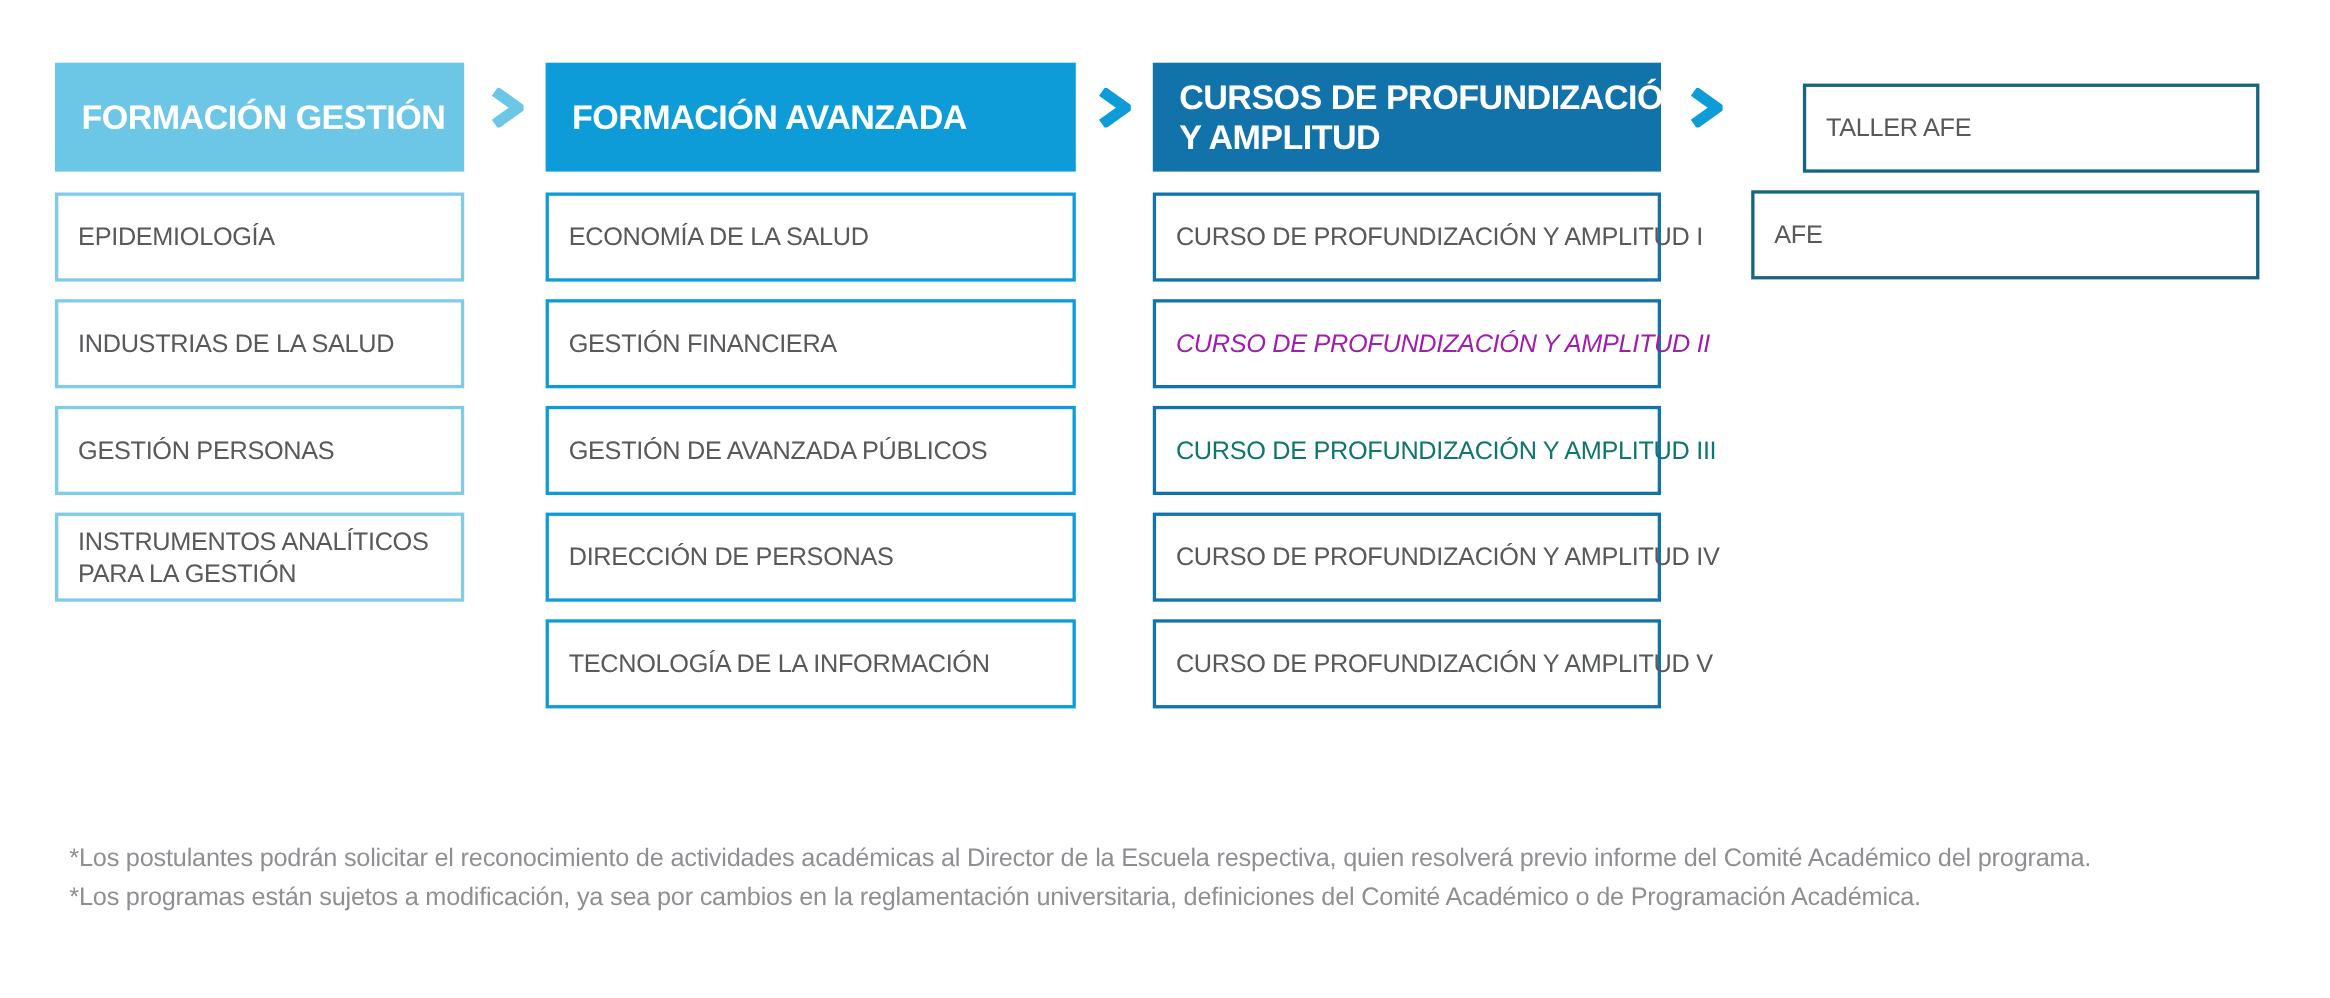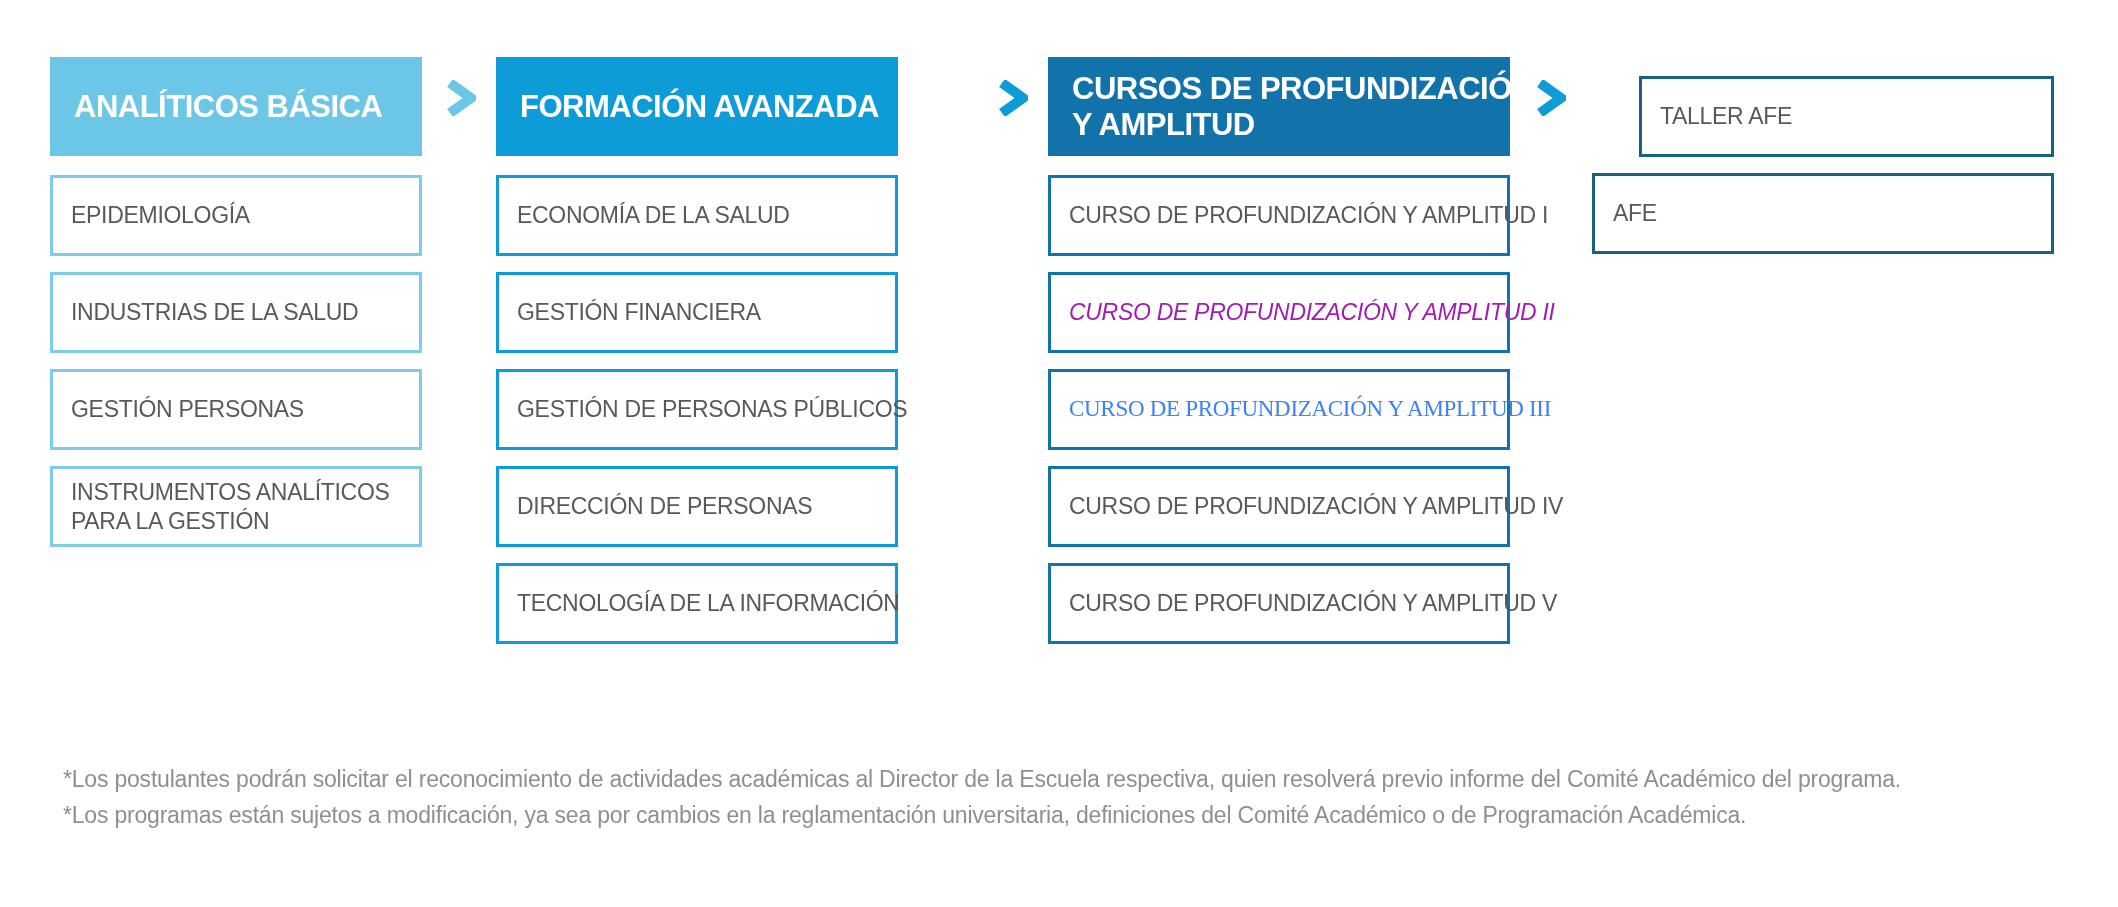--- a/index.html
+++ b/index.html
@@ -5,21 +5,21 @@
   html,body{margin:0;padding:0;background:#ffffff;}
   .canvas{
     position:relative;
     width:2118px;height:907px;
     background:#ffffff;
     font-family:"Liberation Sans", sans-serif;
     overflow:hidden;
   }
   .col{position:absolute;top:57px;}
   .col-1{left:50px;width:372px;}
-  .col-2{left:496px;width:402px;}
+  .col-2{left:496px;width:482px;}
   .col-3{left:1048px;width:462px;}
   .col-4{left:1592px;width:462px;}
 
   .col-header{
     box-sizing:border-box;
     height:99px;
     display:flex;align-items:center;
     padding:0 24px;
     color:#ffffff;
     font-weight:bold;
@@ -57,48 +57,48 @@
     white-space:nowrap;
   }
   .footnotes p{margin:0;}
 </style>
 </head>
 <body>
 
 <div class="canvas">
 
   <section class="col col-1">
-    <header class="col-header" style="background: rgb(108, 198, 230); color: rgb(255, 255, 255);">ANALÍTICOS BÁSICA</header>
+    <header class="col-header" style="background: rgb(108, 198, 230); color: rgb(255, 255, 255);">FORMACIÓN GESTIÓN</header>
     <div class="col-items">
         <div class="item" style="border-color: rgb(127, 204, 234); color: rgb(88, 89, 91);">EPIDEMIOLOGÍA</div>
         <div class="item" style="border-color: rgb(127, 204, 234); color: rgb(88, 89, 91);">INDUSTRIAS DE LA SALUD</div>
         <div class="item" style="border-color: rgb(127, 204, 234); color: rgb(88, 89, 91);">GESTIÓN PERSONAS</div>
         <div class="item" style="border-color: rgb(127, 204, 234); color: rgb(88, 89, 91);">INSTRUMENTOS ANALÍTICOS
 PARA LA GESTIÓN</div>
       </div>
   </section>
 
   <section class="col col-2">
     <header class="col-header" style="background: rgb(14, 156, 217); color: rgb(255, 255, 255);">FORMACIÓN AVANZADA</header>
     <div class="col-items">
         <div class="item" style="border-color: rgb(14, 156, 217); color: rgb(88, 89, 91);">ECONOMÍA DE LA SALUD</div>
         <div class="item" style="border-color: rgb(14, 156, 217); color: rgb(88, 89, 91);">GESTIÓN FINANCIERA</div>
-        <div class="item" style="border-color: rgb(14, 156, 217); color: rgb(88, 89, 91);">GESTIÓN DE PERSONAS PÚBLICOS</div>
+        <div class="item" style="border-color: rgb(14, 156, 217); color: rgb(88, 89, 91);">GESTIÓN DE AVANZADA PÚBLICOS</div>
         <div class="item" style="border-color: rgb(14, 156, 217); color: rgb(88, 89, 91);">DIRECCIÓN DE PERSONAS</div>
         <div class="item" style="border-color: rgb(14, 156, 217); color: rgb(88, 89, 91);">TECNOLOGÍA DE LA INFORMACIÓN</div>
       </div>
   </section>
 
   <section class="col col-3">
     <header class="col-header" style="background: rgb(17, 115, 169); color: rgb(255, 255, 255);">CURSOS DE PROFUNDIZACIÓN
 Y AMPLITUD</header>
     <div class="col-items">
         <div class="item" style="border-color: rgb(17, 115, 169); color: rgb(88, 89, 91);">CURSO DE PROFUNDIZACIÓN Y AMPLITUD I</div>
         <div class="item" style="border-color: rgb(17, 115, 169); color: #a21caf; font-style: italic;">CURSO DE PROFUNDIZACIÓN Y AMPLITUD II</div>
-        <div class="item" style="border-color: rgb(17, 115, 169); color: #3b82f6; font-family: Liberation Serif, serif;">CURSO DE PROFUNDIZACIÓN Y AMPLITUD III</div>
+        <div class="item" style="border-color: rgb(17, 115, 169); color: #0f766e;">CURSO DE PROFUNDIZACIÓN Y AMPLITUD III</div>
         <div class="item" style="border-color: rgb(17, 115, 169); color: rgb(88, 89, 91);">CURSO DE PROFUNDIZACIÓN Y AMPLITUD IV</div>
         <div class="item" style="border-color: rgb(17, 115, 169); color: rgb(88, 89, 91);">CURSO DE PROFUNDIZACIÓN Y AMPLITUD V</div>
       </div>
   </section>
 
   <section class="col col-4">
     <div class="col-items">
         <div class="item" style="border-color: rgb(23, 100, 127); color: rgb(88, 89, 91); margin-left: 47px;">TALLER AFE</div>
         <div class="item" style="border-color: rgb(23, 100, 127); color: rgb(88, 89, 91);">AFE</div>
       </div>

